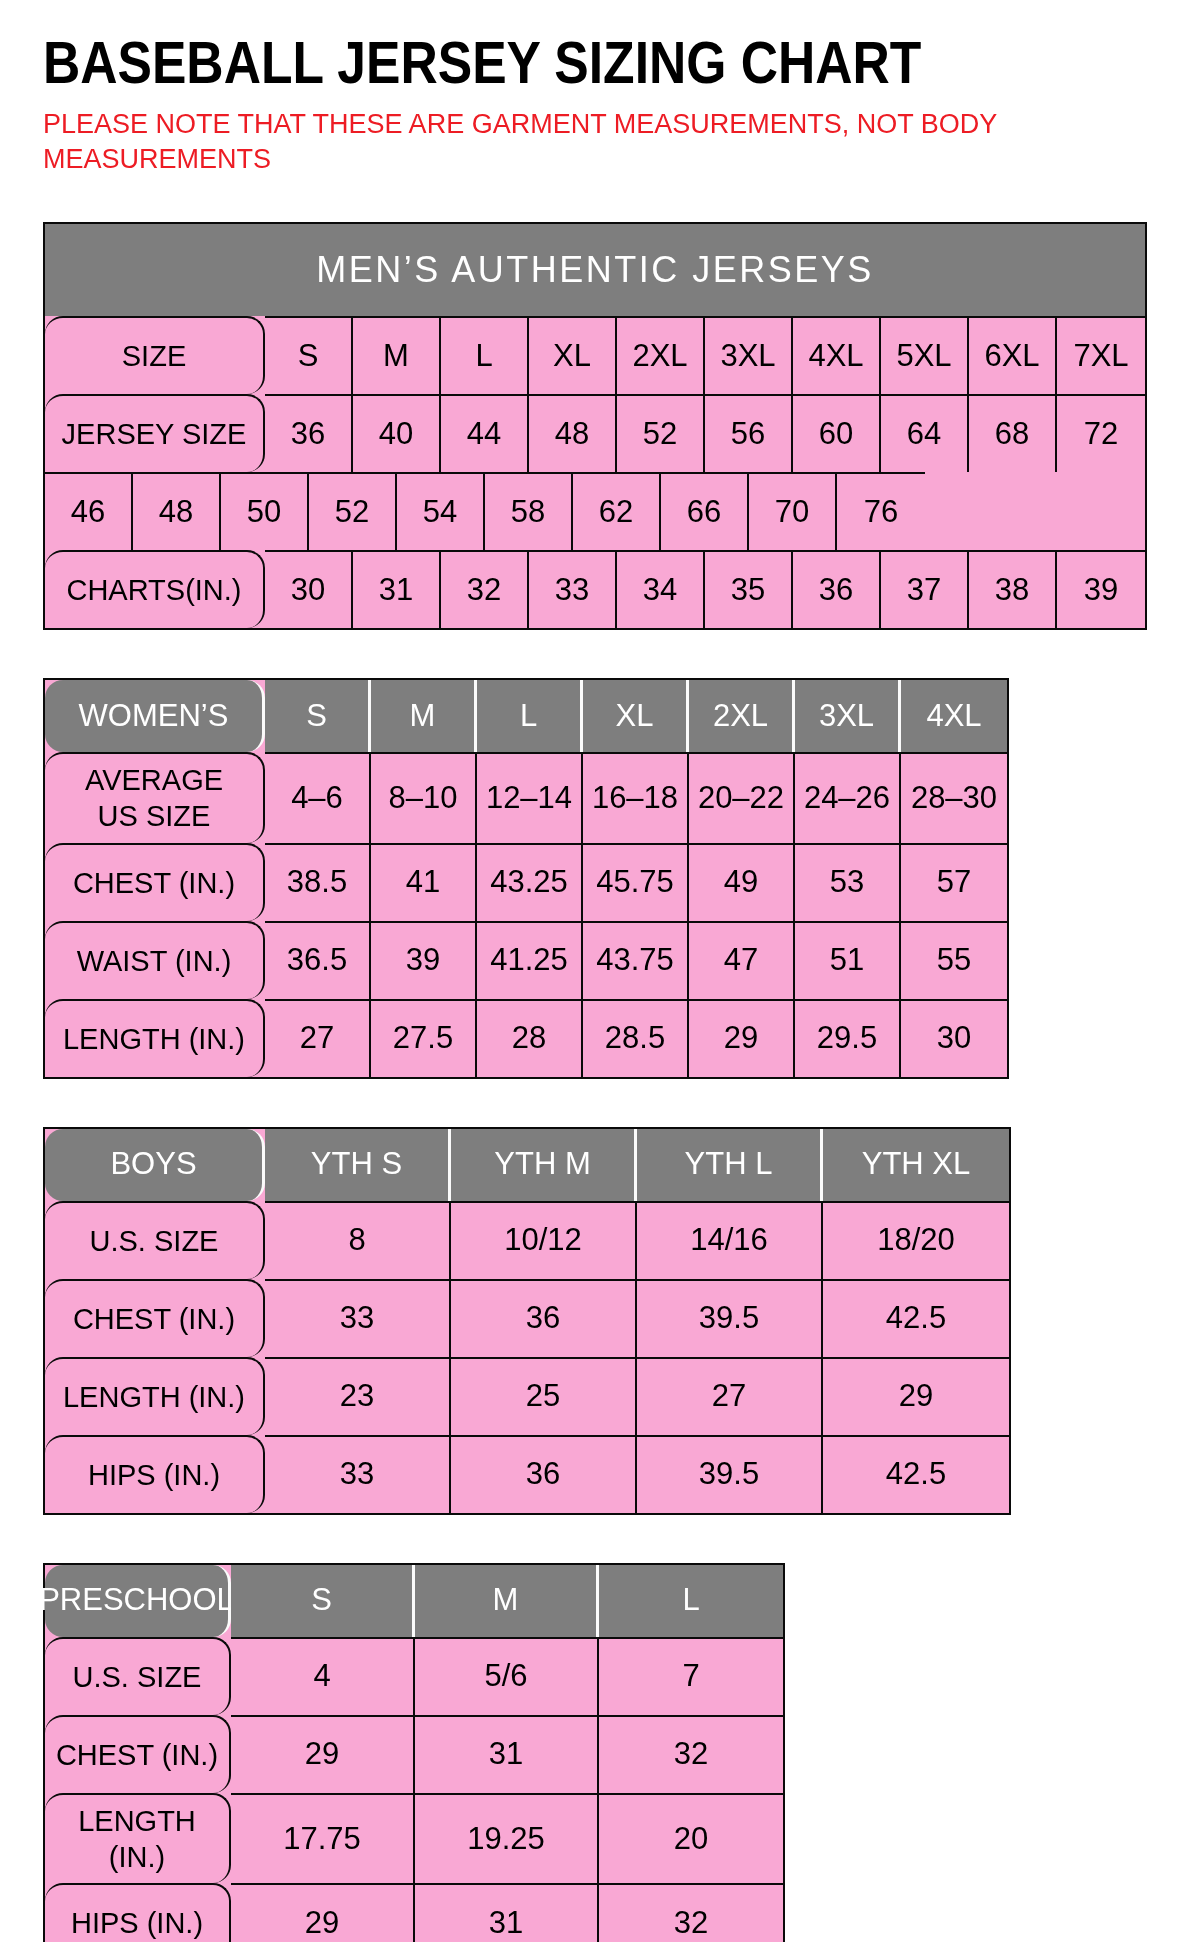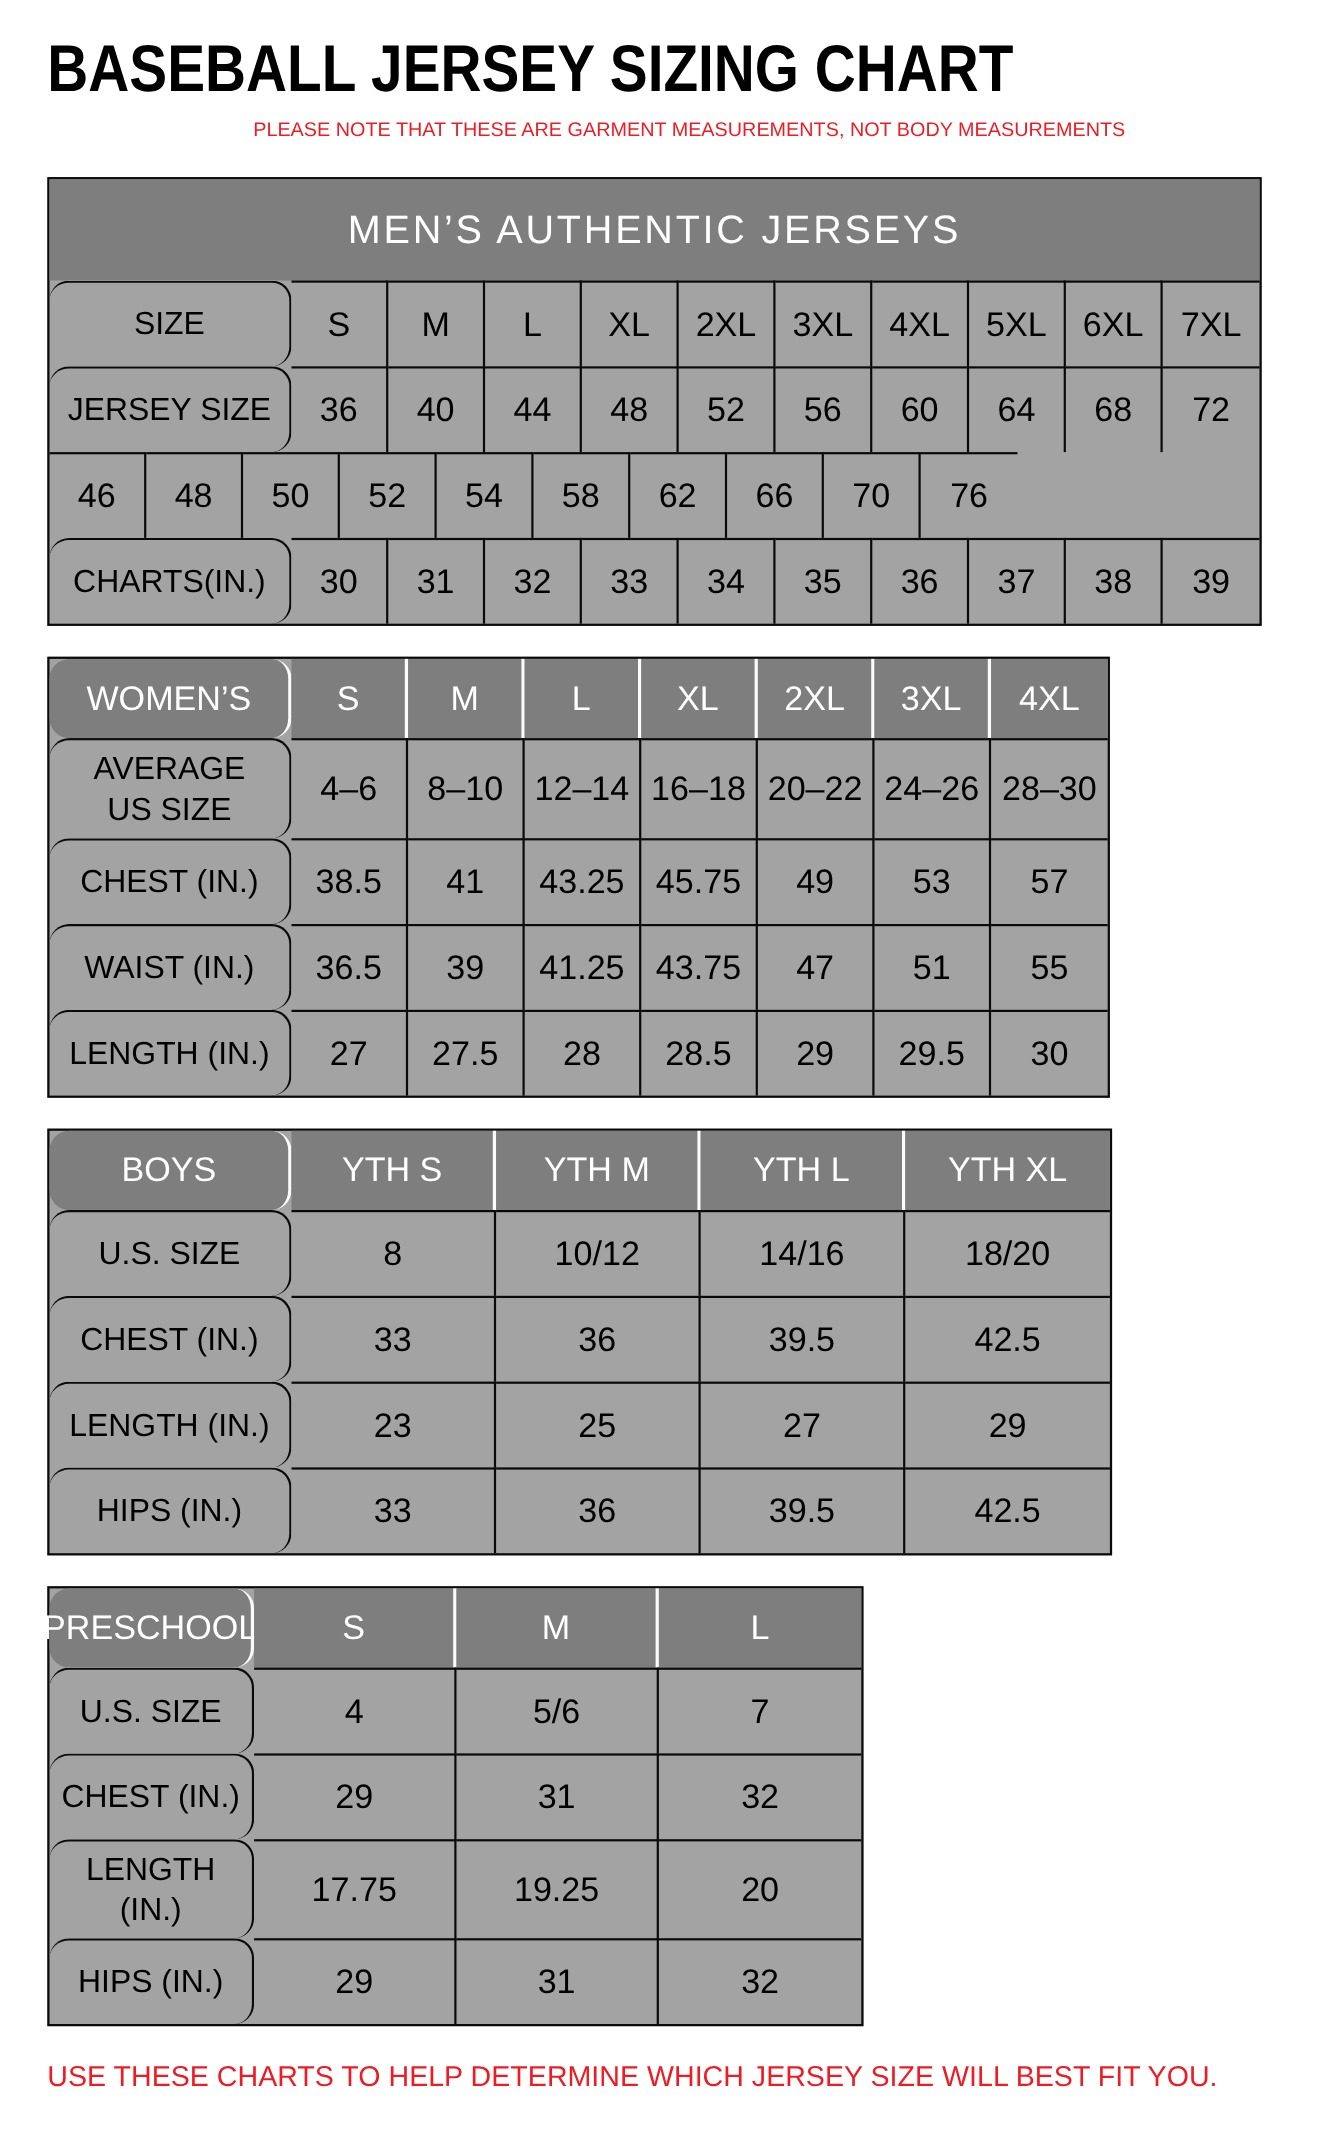--- a/index.html
+++ b/index.html
@@ -22,31 +22,30 @@
     font-weight:900;
     letter-spacing:0px;
     transform:scaleX(0.86);
     transform-origin:left center;
     white-space:nowrap;
     color:#000;
     margin-bottom:10px;
   }
   .note{
     color:var(--red);
-    font-size:18px;
+    font-size:27px;
     line-height:1.3;
     max-width:980px;
-    margin-bottom:31px;
-    text-align:right;
+    margin-bottom:45px;
   }
   .tbl{
     display:inline-block;
     border:2px solid var(--line);
-    margin-bottom:28px;
-    background:#a3a3a3;
+    margin-bottom:48px;
+    background:#f9a8d4;
     vertical-align:top;
   }
   .tbl-wrap{ display:block; }
   .banner{
     background:var(--gray);
     color:#fff;
     height:92px;
     display:flex;
     align-items:center;
     justify-content:center;

